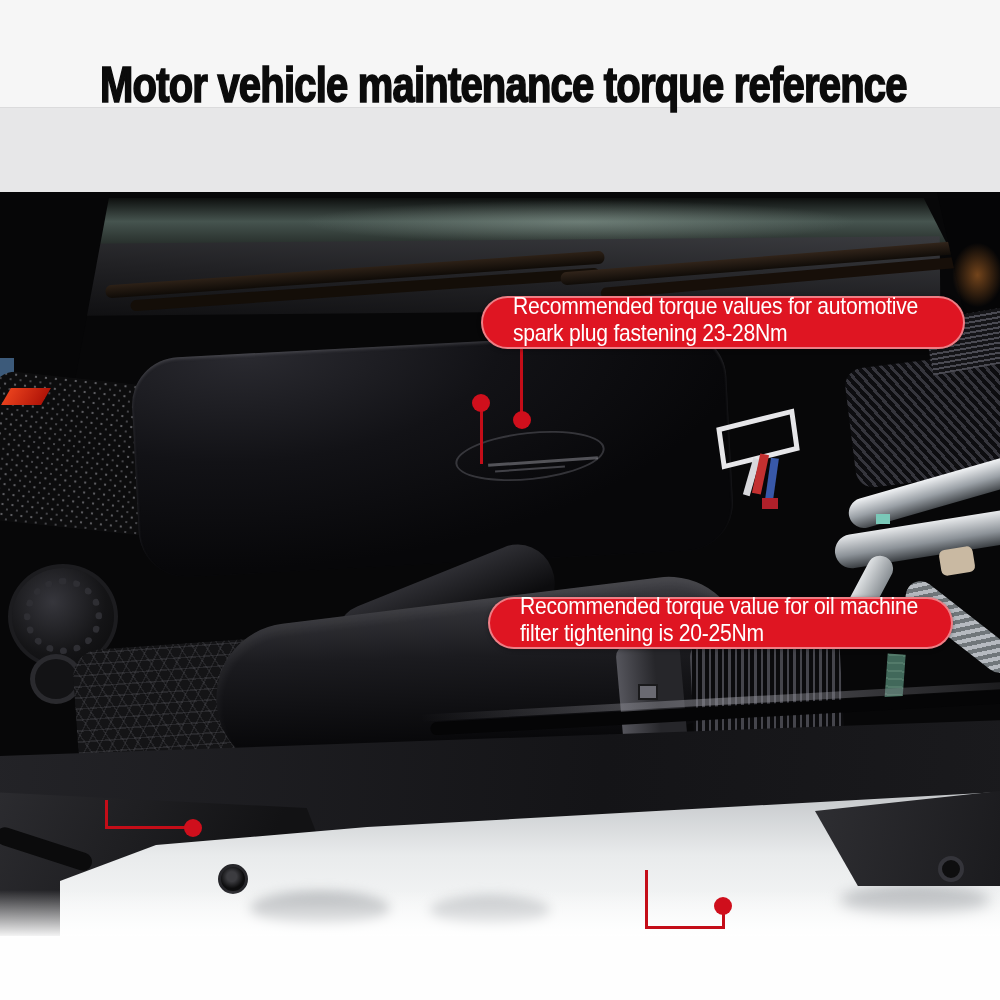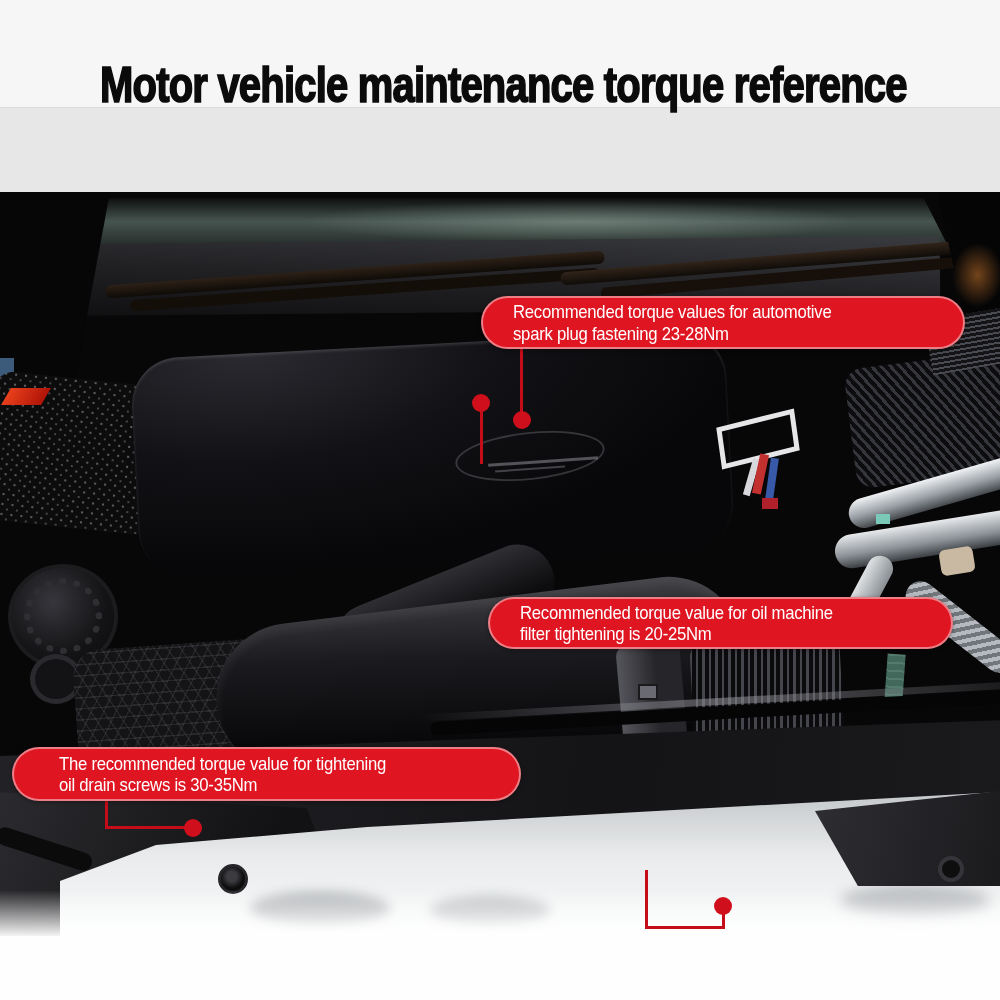--- a/index.html
+++ b/index.html
@@ -117,22 +117,22 @@
   .bolt{left:218px;top:672px;width:30px;height:30px;border-radius:50%;border:3px solid #26262a;
     background:radial-gradient(circle at 45% 40%,#3c3c40 25%,#0d0d0e 60%)}
   .rwedge{left:815px;top:598px;width:195px;height:96px;
     background:linear-gradient(100deg,#2e2e32,#1a1a1d);
     clip-path:polygon(0 22%,100% 0,100% 100%,22% 100%)}
   .grommet{left:938px;top:664px;width:26px;height:26px;border-radius:50%;border:4px solid #34343a;background:#0e0e0f}
   .fade{left:0;top:698px;width:1000px;height:46px;
     background:linear-gradient(180deg,rgba(255,255,255,0),rgba(255,255,255,.95))}
   
   .callout{position:absolute;z-index:10;background:var(--bubble-red);
-    border:2px solid rgba(255,255,255,.45);display:flex;flex-direction:column;justify-content:center;
-    color:var(--label-text);font-size:19px;letter-spacing:-.3px;line-height:1.12;
+    border:2px solid rgba(255,255,255,.45);display:flex;flex-direction:column;justify-content:flex-end;
+    color:var(--label-text);font-size:24px;letter-spacing:-.3px;line-height:1.12;
     box-shadow:0 1px 4px rgba(0,0,0,.35)}
   .callout .txt{transform:scaleX(.88);transform-origin:left center;white-space:nowrap}
   .callout .txt span{display:block}
   .c1{left:481px;top:296px;width:484px;height:53px;border-radius:27px;padding-left:30px}
   .c2{left:12px;top:462px;width:521px;height:53px;border-radius:27px;padding-left:40px}
   .c3{left:488px;top:597px;width:465px;height:52px;border-radius:26px;padding-left:30px}
   .c4{left:12px;top:747px;width:509px;height:54px;border-radius:27px;padding-left:45px}
   .c5{left:455px;top:824px;width:490px;height:47px;border-radius:24px;align-items:center}
   .c5 .txt{transform-origin:center center}
   .connector{position:absolute;z-index:9;background:var(--connector-red)}
@@ -233,21 +233,15 @@
       <span>Recommended torque values for automotive</span>
       <span>spark plug fastening 23-28Nm</span>
     </div>
   </div>
   <div class="callout c3">
     <div class="txt">
       <span>Recommended torque value for oil machine</span>
       <span>filter tightening is 20-25Nm</span>
     </div>
   </div>
-  <div class="callout c4">
-    <div class="txt">
-      <span>The recommended torque value for tightening</span>
-      <span>oil drain screws is 30-35Nm</span>
-    </div>
-  </div>
 
   <div class="bottom-white"></div>
 </div>
 
 </body></html>

